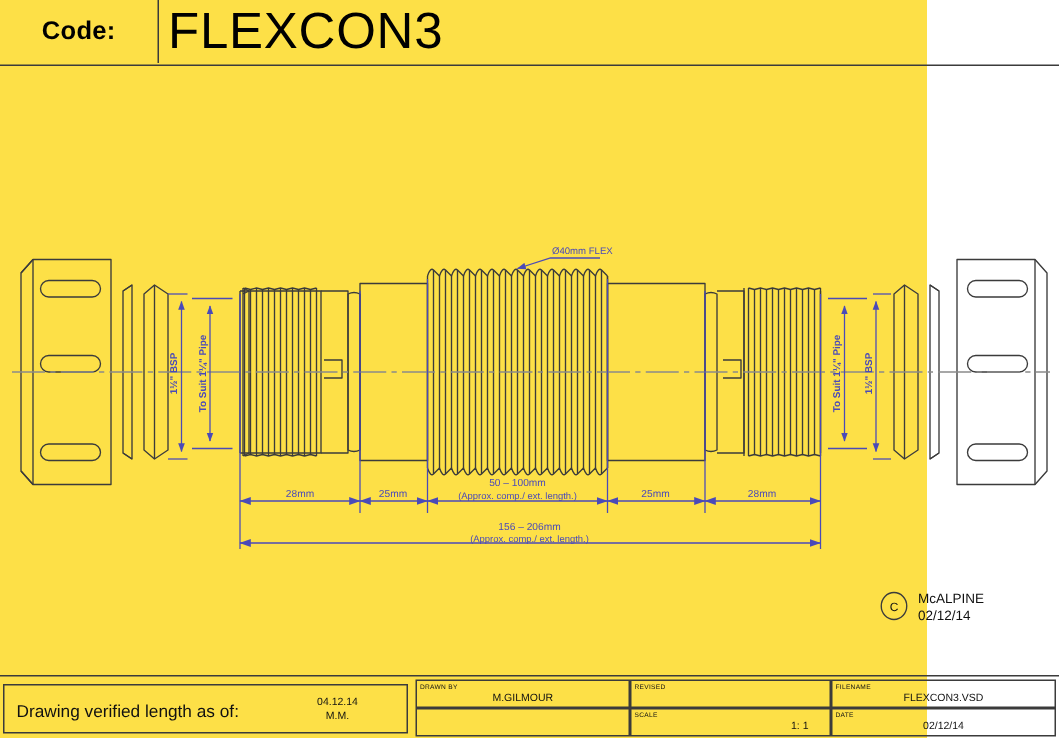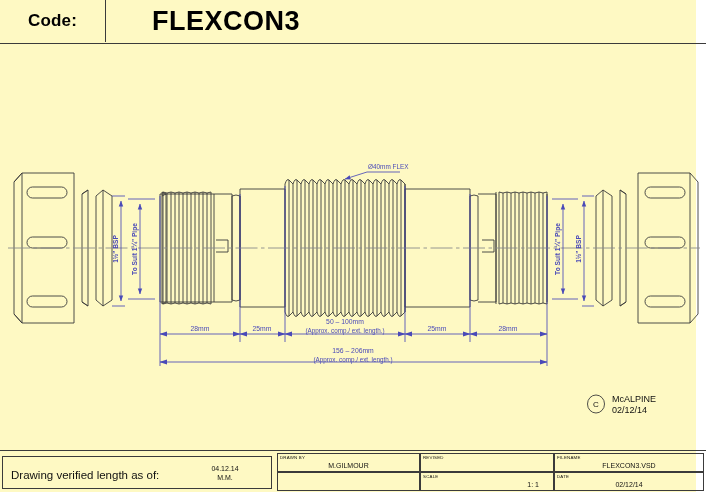--- a/index.html
+++ b/index.html
@@ -1,25 +1,25 @@
 <!DOCTYPE html>
 <html><head>
 <meta charset="utf-8">
 <style>
   html,body{margin:0;padding:0;background:#ffffff;}
   body{width:706px;height:492px;font-family:"Liberation Sans",sans-serif;color:#000;overflow:hidden;}
-  #sheet{position:relative;width:696px;height:492px;background:#fef9c3;box-sizing:border-box;}
+  #sheet{position:relative;width:618px;height:492px;background:#fde047;box-sizing:border-box;}
 
   
   .hdr{position:absolute;left:0;top:0;width:706px;height:44px;border-bottom:1.5px solid #3b3b3b;box-sizing:border-box;}
   .hdr-code{position:absolute;left:0;top:0;width:105px;height:42px;display:flex;align-items:center;justify-content:center;
             font-size:17px;font-weight:bold;letter-spacing:.2px;}
   .hdr-sep{position:absolute;left:105px;top:0;width:0;height:42px;border-left:1.5px solid #3b3b3b;}
   .hdr-val{position:absolute;left:112px;top:0;height:42px;display:flex;align-items:center;
-           font-size:27px;font-weight:bold;letter-spacing:.5px;margin-left:40px;}
+           font-size:34px;font-weight:normal;letter-spacing:.5px;}
 
   
   #canvas{position:absolute;left:0;top:44px;width:706px;height:404px;}
   #canvas svg{display:block;}
 
   
   .foot{position:absolute;left:0;top:450px;width:706px;height:42px;box-sizing:border-box;
         border-top:1.4px solid #3b3b3b;}
   .fbox{position:absolute;box-sizing:border-box;border:1px solid #3b3b3b;}
   .flabel{position:absolute;left:2px;top:1px;font-size:4.4px;letter-spacing:.2px;color:#111;}

